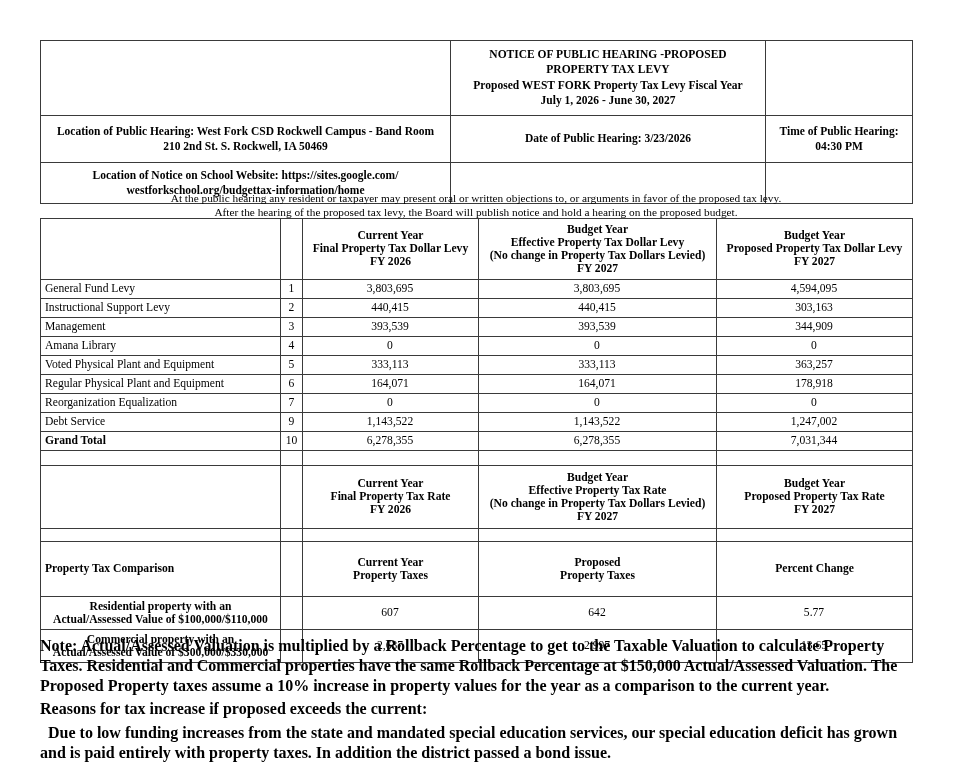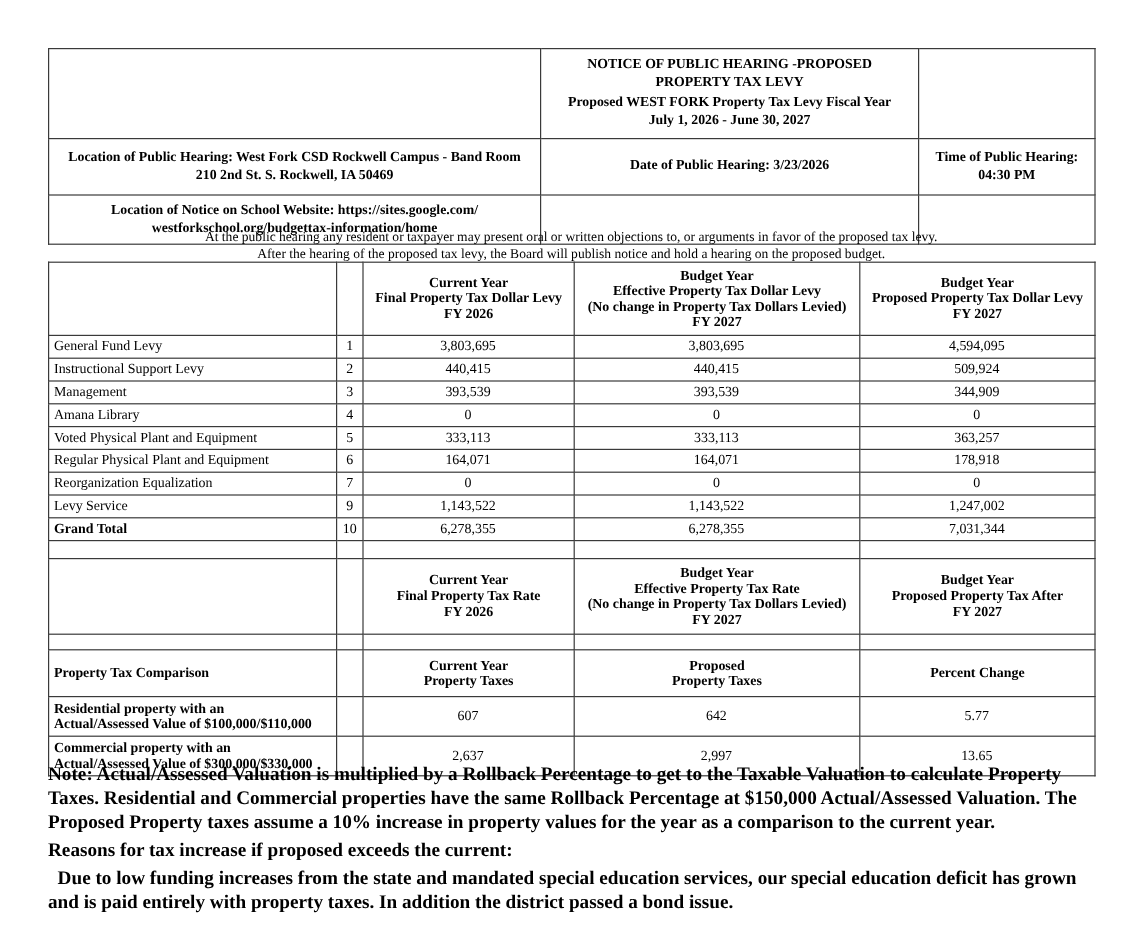--- a/index.html
+++ b/index.html
@@ -110,32 +110,32 @@
 
   .lbl   { text-align: left;  padding-left: 4px; }
   .numid { text-align: center; font-size: 11.3px; padding: 0 2px; }
   .val   { text-align: center; padding-right: 5px; }
   .bold  { font-weight: bold; }
 
   .spacer-row td { height: 12px; }
   .spacer-row-tall td { height: 10px; }
 
   .cmp-label {
-    text-align: left;
+    text-align: center;
     font-weight: bold;
     font-size: 11.4px;
     line-height: 1.28;
     padding: 3px 4px;
     height: 30px;
   }
   .cmp-title {
     text-align: left;
     font-weight: bold;
     font-size: 11.5px;
-    padding: 3px 4px;
+    padding: 19px 4px;
     height: 30px;
   }
 
   
   .notes {
     position: absolute;
     left: 40px;
     top: 636px;
     width: 880px;
     font-size: 16px;
@@ -224,21 +224,21 @@
         <td class="numid">1</td>
         <td class="val">3,803,695</td>
         <td class="val">3,803,695</td>
         <td class="val">4,594,095</td>
       </tr>
       <tr>
         <td class="lbl">Instructional Support Levy</td>
         <td class="numid">2</td>
         <td class="val">440,415</td>
         <td class="val">440,415</td>
-        <td class="val">509,924</td>
+        <td class="val">303,163</td>
       </tr>
       <tr>
         <td class="lbl">Management</td>
         <td class="numid">3</td>
         <td class="val">393,539</td>
         <td class="val">393,539</td>
         <td class="val">344,909</td>
       </tr>
       <tr>
         <td class="lbl">Amana Library</td>
@@ -262,21 +262,21 @@
         <td class="val">178,918</td>
       </tr>
       <tr>
         <td class="lbl">Reorganization Equalization</td>
         <td class="numid">7</td>
         <td class="val">0</td>
         <td class="val">0</td>
         <td class="val">0</td>
       </tr>
       <tr>
-        <td class="lbl">Levy Service</td>
+        <td class="lbl">Debt Service</td>
         <td class="numid">9</td>
         <td class="val">1,143,522</td>
         <td class="val">1,143,522</td>
         <td class="val">1,247,002</td>
       </tr>
       <tr>
         <td class="lbl bold">Grand Total</td>
         <td class="numid">10</td>
         <td class="val">6,278,355</td>
         <td class="val">6,278,355</td>
@@ -300,21 +300,21 @@
           <div>FY 2026</div>
         </td>
         <td class="hdr-cell rate">
           <div>Budget Year</div>
           <div>Effective Property Tax Rate</div>
           <div>(No change in Property Tax Dollars Levied)</div>
           <div>FY 2027</div>
         </td>
         <td class="hdr-cell rate">
           <div>Budget Year</div>
-          <div>Proposed Property Tax After</div>
+          <div>Proposed Property Tax Rate</div>
           <div>FY 2027</div>
         </td>
       </tr>
 
 
       <tr class="spacer-row-tall">
         <td></td>
         <td></td>
         <td></td>
         <td></td>

